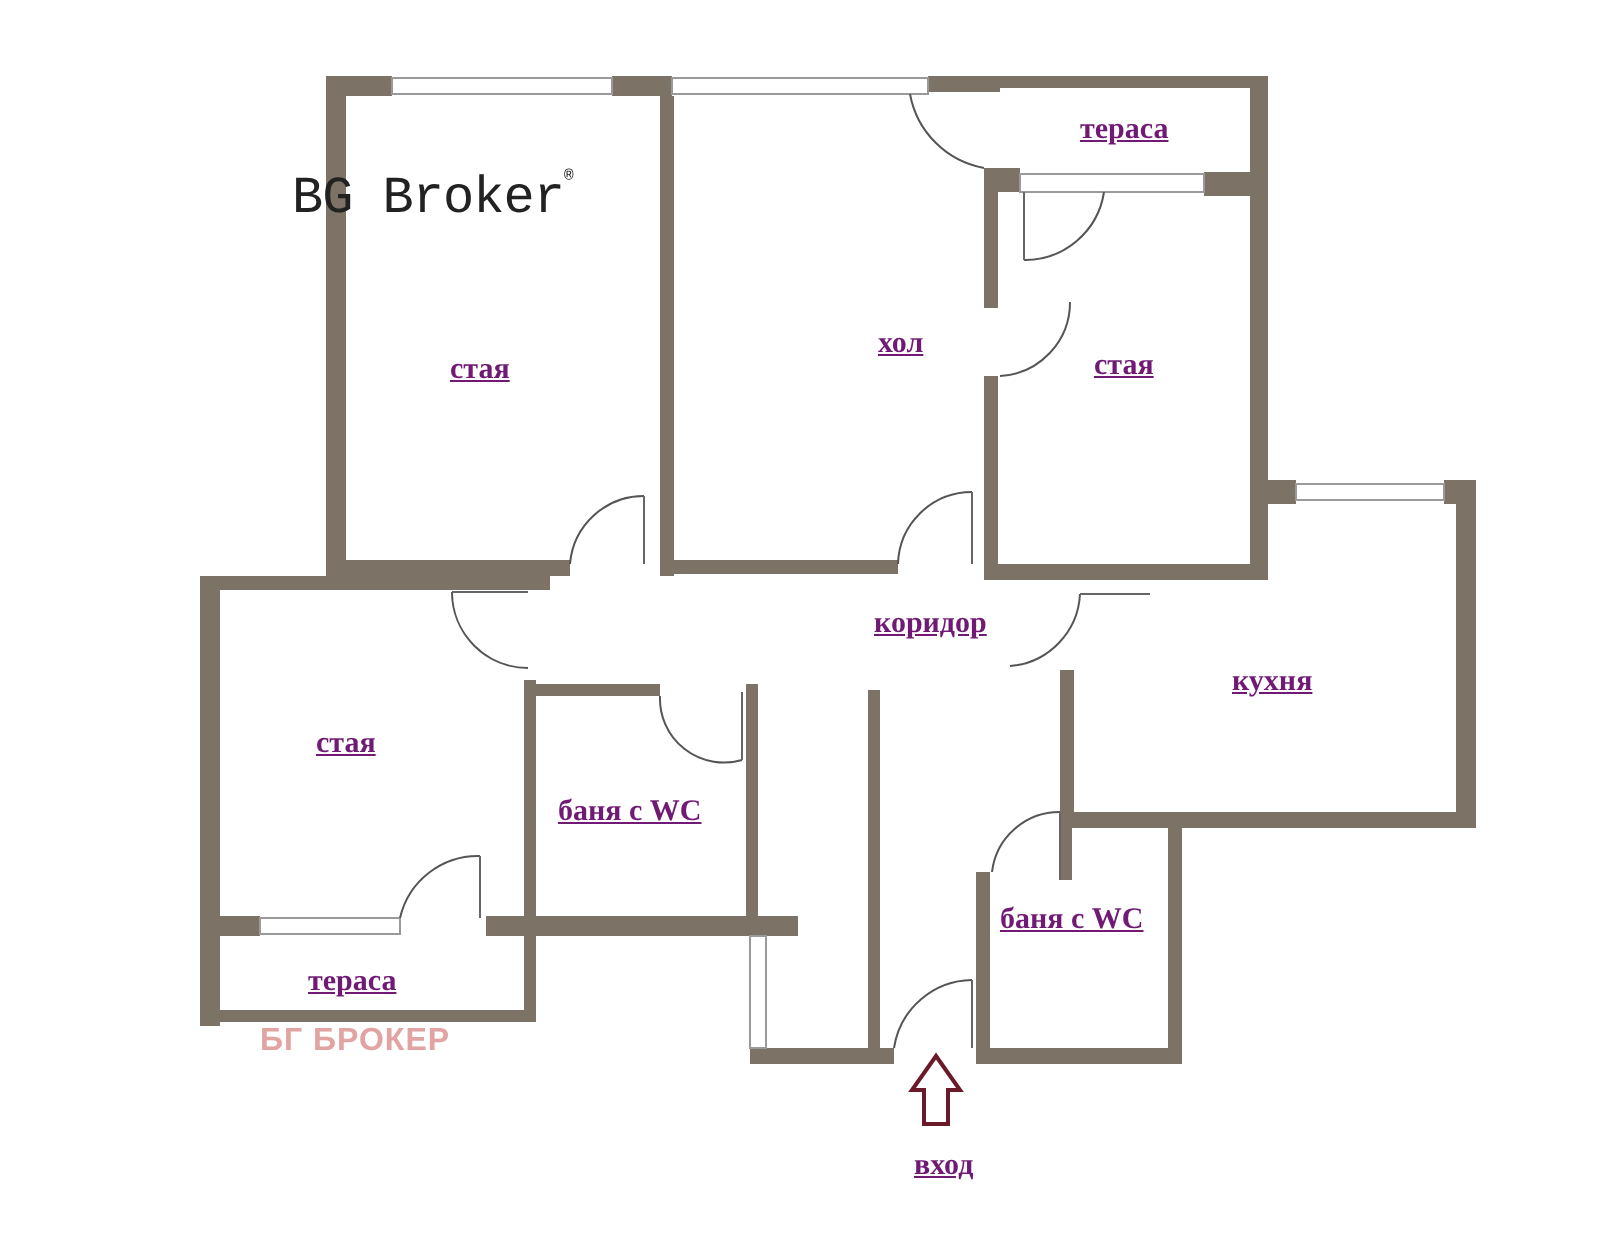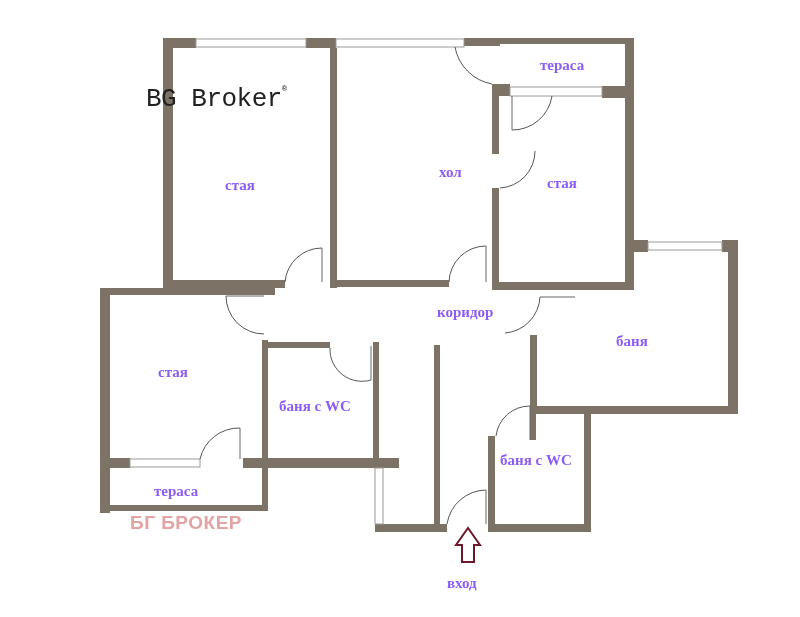--- a/index.html
+++ b/index.html
@@ -1,21 +1,21 @@
 <!DOCTYPE html>
 <html><head>
 <meta charset="utf-8">
 <style>
   html, body { margin:0; padding:0; background:#ffffff; }
   body { width:800px; height:617px; position:relative; overflow:hidden; font-family:"DejaVu Serif", serif; }
   .plan { position:absolute; left:0; top:0; width:800px; height:617px; }
-  .room-label { position:absolute; color:#8b5cf6; font-family:"Liberation Serif", serif; font-weight:bold; font-size:15px; white-space:nowrap; }
+  .room-label { position:absolute; color:#701a75; font-family:"Liberation Serif", serif; font-weight:bold; font-size:15px; white-space:nowrap;text-decoration:underline; }
   .logo { position:absolute; left:146px; top:84px; font-family:Liberation Mono, monospace; font-size:26px; color:#222; letter-spacing:-0.5px; }
   .logo .reg { font-size:8px; vertical-align:top; }
-  .watermark { position:absolute; left:130px; top:512px; font-family:"Liberation Sans", sans-serif; font-weight:bold; font-size:19px; color:#e2a3a3; letter-spacing:0.5px; }
+  .watermark { position:absolute; left:130px; top:512px; font-family:"Liberation Sans", sans-serif; font-weight:bold; font-size:16px; color:#e2a3a3; letter-spacing:0.5px; }
 </style>
 </head>
 <body>
 
 <svg class="plan" viewBox="0 0 800 617" xmlns="http://www.w3.org/2000/svg">
   <g fill="#7d7266">
 
     <rect x="163" y="38" width="33" height="10"></rect>
     <rect x="163" y="38" width="10" height="250"></rect>
     <rect x="306" y="38" width="30" height="10"></rect>
@@ -91,20 +91,20 @@
   <path d="M468 528 L480 545 L474 545 L474 562 L462 562 L462 545 L456 545 Z" fill="#fff" stroke="#6a1a28" stroke-width="2"></path>
 </svg>
 
 <div class="logo"><span>BG Broker</span><span class="reg">®</span></div>
 
 <div class="room-label" style="left:225px;top:177px;">стая</div>
 <div class="room-label" style="left:395px;top:164px;margin-left:44px;">хол</div>
 <div class="room-label" style="left:540px;top:57px;">тераса</div>
 <div class="room-label" style="left:547px;top:175px;">стая</div>
 <div class="room-label" style="left:401px;top:304px;margin-left:36px;">коридор</div>
-<div class="room-label" style="left:616px;top:333px;">баня</div>
+<div class="room-label" style="left:616px;top:333px;">кухня</div>
 <div class="room-label" style="left:158px;top:364px;">стая</div>
 <div class="room-label" style="left:279px;top:398px;">баня с WC</div>
 <div class="room-label" style="left:500px;top:452px;">баня с WC</div>
 <div class="room-label" style="left:154px;top:483px;">тераса</div>
-<div class="room-label" style="left:447px;top:575px;">вход</div>
+<div class="room-label" style="left:457px;top:575px;">вход</div>
 
 <div class="watermark">БГ БРОКЕР</div>
 
 </body></html>

